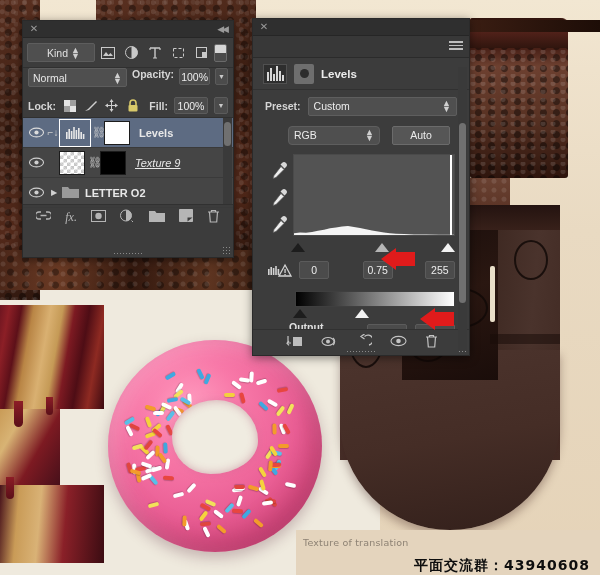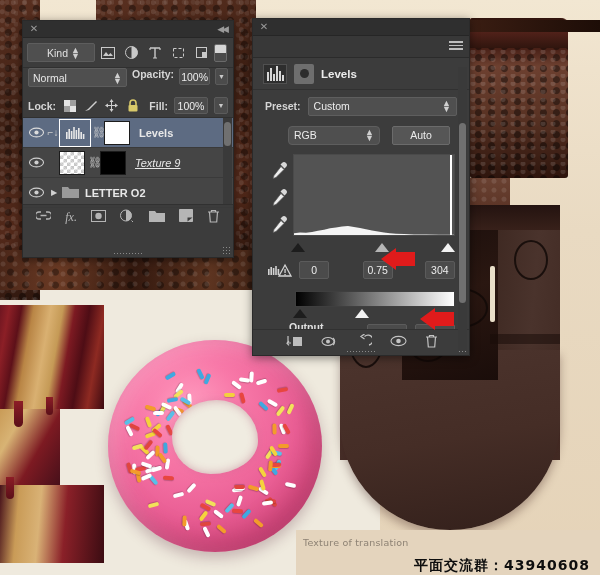--- a/index.html
+++ b/index.html
@@ -851,21 +851,21 @@
           </g>
           <path d="M18 2 L24 13 H12 Z" fill="none" stroke="#d3d3d3" stroke-width="1.3"></path>
           <rect x="17.4" y="6" width="1.3" height="4" fill="#d3d3d3"></rect>
           <rect x="17.4" y="11" width="1.3" height="1.3" fill="#d3d3d3"></rect>
         </svg>
       </span>
       <span class="lvl-box">0</span>
       <span style="width:30px"></span>
       <span class="lvl-box">0.75</span>
       <span style="width:28px"></span>
-      <span class="lvl-box">304</span>
+      <span class="lvl-box">255</span>
     </div>
 
     <div class="gradient-row">
       <div class="gradient-bar"></div>
       <span class="tri black" style="position:absolute;left:40px;top:26px;"></span>
       <span class="tri white" style="position:absolute;left:102px;top:26px;"></span>
     </div>
 
     <div class="out-row">
       <span class="out-label">Output Levels:</span>

